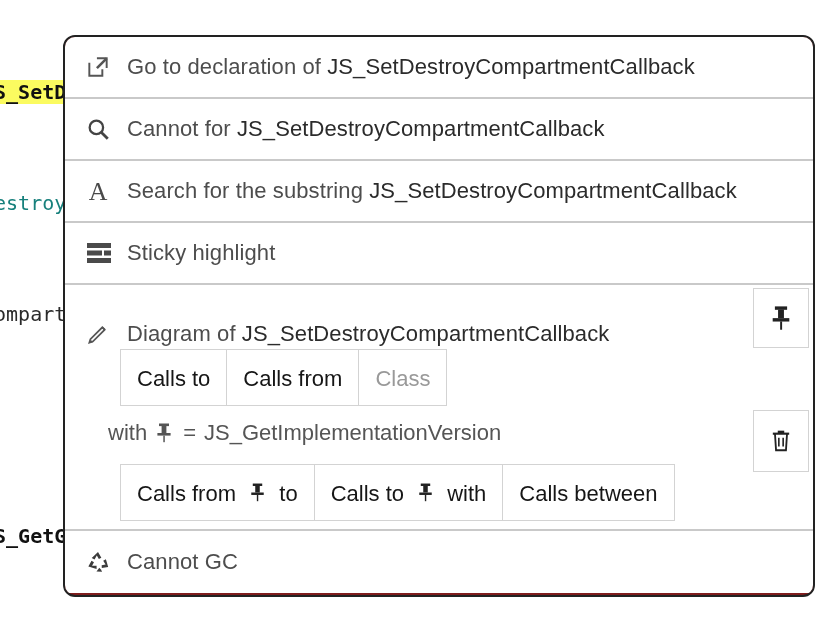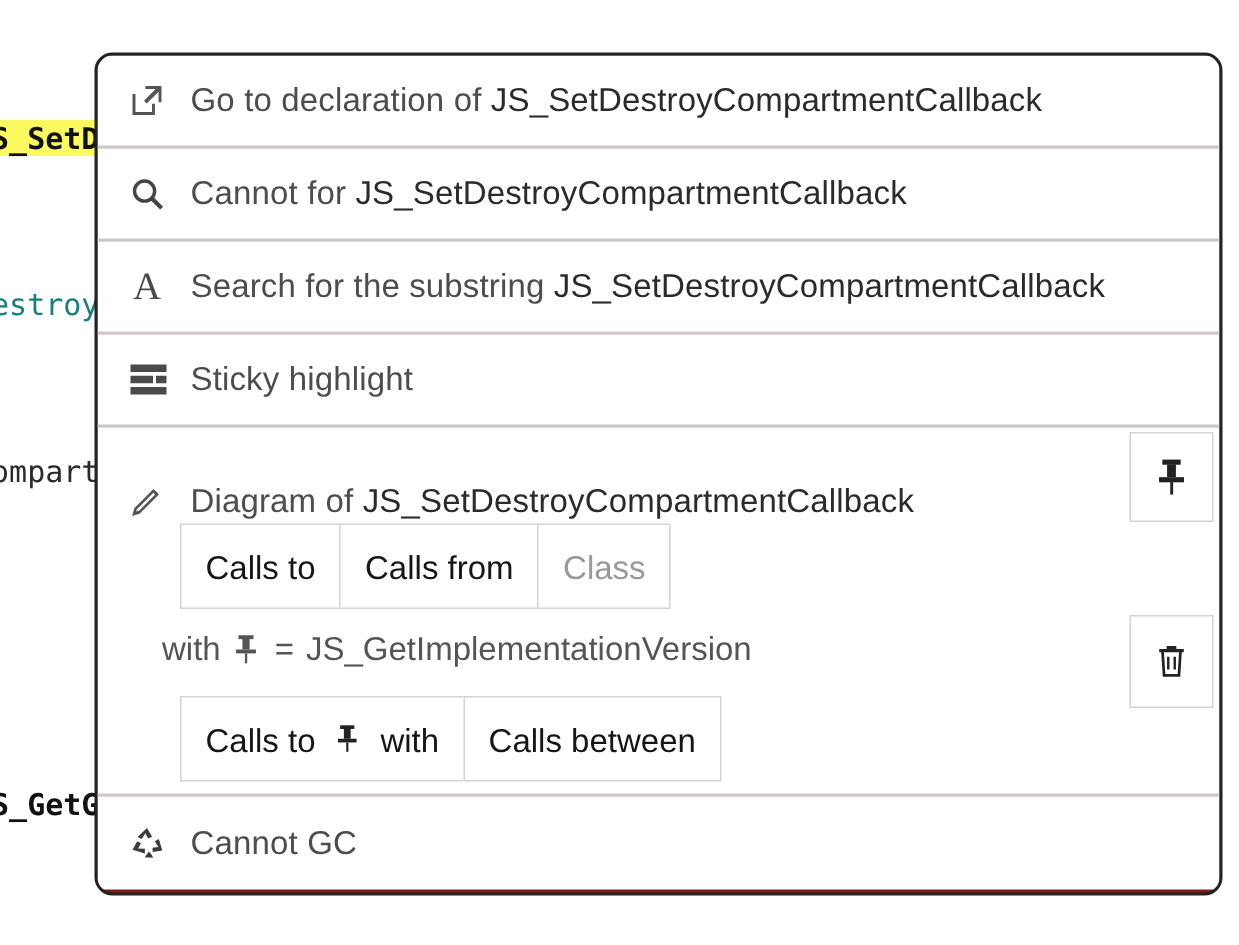--- a/index.html
+++ b/index.html
@@ -254,20 +254,32 @@
           <rect x="6.6" y="4" width="4.8" height="7" fill="#555"></rect>
           <rect x="2.4" y="11" width="13.2" height="2.6" fill="#555"></rect>
           <rect x="8.3" y="13.6" width="1.5" height="6.6" fill="#555"></rect>
         </svg>
       </span>
       <span>=</span>
       <span style="margin-left:8px">JS_GetImplementationVersion</span>
     </div>
 
     <div class="btn-row" style="margin-top:4px;">
+      <button class="seg-btn">
+        <span>Calls from</span>
+        <span class="pin-inline">
+          <svg width="17" height="21" viewBox="0 0 18 22">
+            <rect x="4" y="1.5" width="10" height="2.6" fill="#222"></rect>
+            <rect x="6.6" y="4" width="4.8" height="7" fill="#222"></rect>
+            <rect x="2.4" y="11" width="13.2" height="2.6" fill="#222"></rect>
+            <rect x="8.3" y="13.6" width="1.5" height="6.6" fill="#222"></rect>
+          </svg>
+        </span>
+        <span>to</span>
+      </button>
       <button class="seg-btn">
         <span>Calls to</span>
         <span class="pin-inline">
           <svg width="17" height="21" viewBox="0 0 18 22">
             <rect x="4" y="1.5" width="10" height="2.6" fill="#222"></rect>
             <rect x="6.6" y="4" width="4.8" height="7" fill="#222"></rect>
             <rect x="2.4" y="11" width="13.2" height="2.6" fill="#222"></rect>
             <rect x="8.3" y="13.6" width="1.5" height="6.6" fill="#222"></rect>
           </svg>
         </span>

